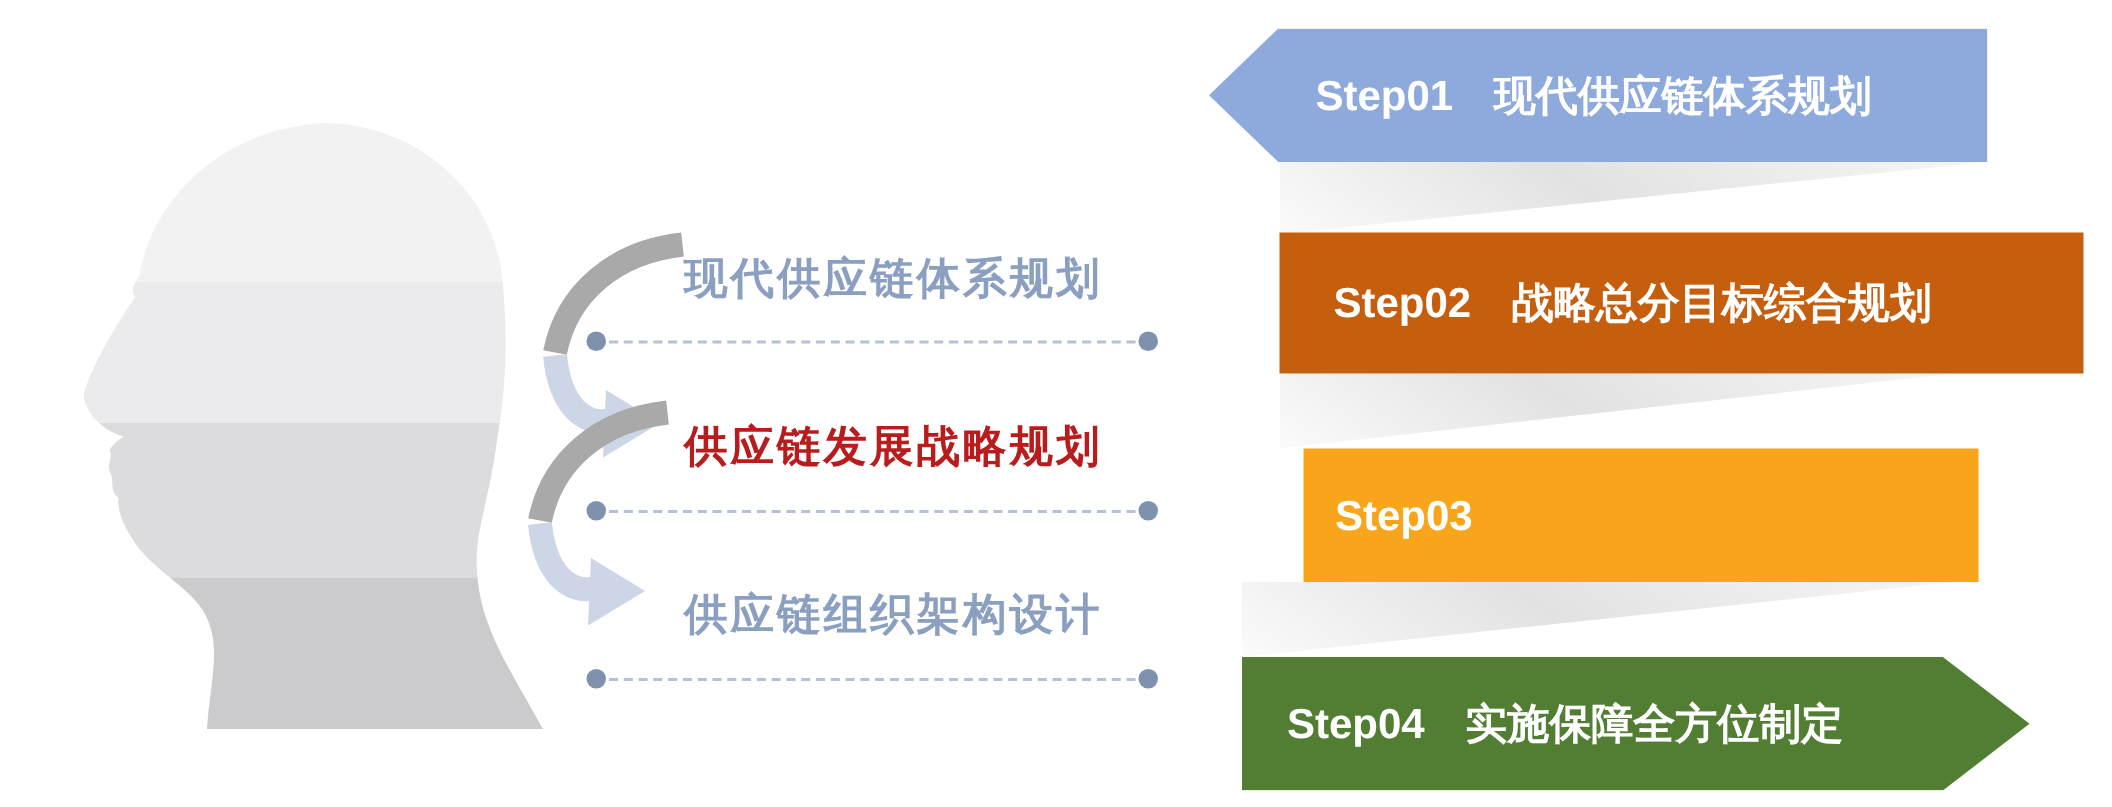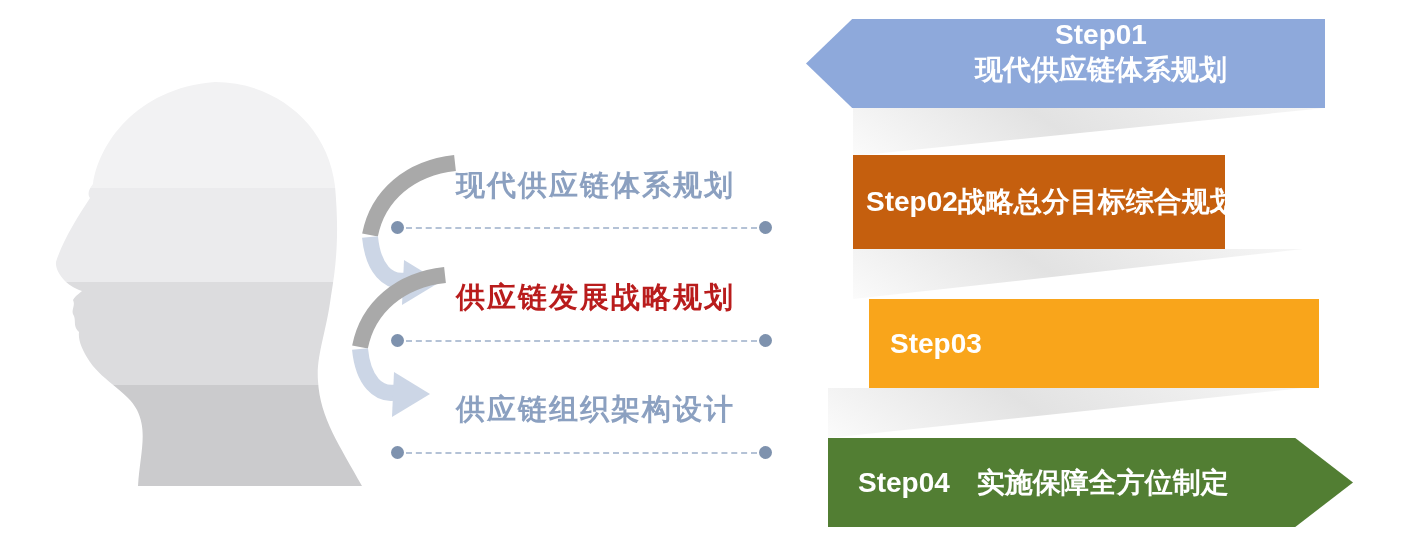--- a/index.html
+++ b/index.html
@@ -24,21 +24,21 @@
   
   .banner{
     position:absolute;display:flex;align-items:center;color:#ffffff;
     font-weight:bold;font-size:28px;white-space:nowrap;
   }
   .banner .gap{display:inline-block;width:27px;}
   .shape-arrow-left{clip-path:polygon(8.9% 0, 100% 0, 100% 100%, 8.9% 100%, 0 50%);}
   .shape-rect{}
   .shape-arrow-right{clip-path:polygon(0 0, 89% 0, 100% 50%, 89% 100%, 0 100%);}
   #step1{left:806px;top:19px;width:519px;height:89px;padding-left:71px;box-sizing:border-box;}
-  #step2{left:853px;top:155px;width:372px;height:94px;padding-left:13px;box-sizing:border-box;}
+  #step2{left:853px;top:155px;width:536px;height:94px;padding-left:36px;box-sizing:border-box;}
   #step3{left:853px;top:299px;width:450px;height:89px;padding-left:21px;box-sizing:border-box;margin-left:16px;}
   #step4{left:828px;top:438px;width:525px;height:89px;padding-left:30px;box-sizing:border-box;}
 
   
   .fold{
     position:absolute;
     clip-path:polygon(0 0, 100% 0, 0 100%);
     background:linear-gradient(215deg,#f6f6f6 0%,#e2e2e2 55%,#fbfbfb 100%);
   }
   #fold1{left:853px;top:108px;width:472px;height:48px;}
@@ -106,21 +106,21 @@
   <div class="dotline" style="top:446px;">
     <span class="dot" style="background-color: rgb(126, 146, 174);"></span>
     <span class="dash"></span>
     <span class="dot" style="background-color: rgb(126, 146, 174);"></span>
   </div>
 
   <div class="fold" id="fold1"></div>
   <div class="fold" id="fold2"></div>
   <div class="fold" id="fold3"></div>
 
-  <div class="banner shape-arrow-left" id="step1" style="background-color: rgb(142, 169, 219); flex-direction: column;">
+  <div class="banner shape-arrow-left" id="step1" style="background-color: rgb(142, 169, 219);">
     <span>Step01</span>
     <span class="gap"></span>
     <span>现代供应链体系规划</span>
   </div>
 
   <div class="banner shape-rect" id="step2" style="background-color: rgb(197, 95, 14);">
     <span>Step02</span>
     <span class="gap"></span>
     <span>战略总分目标综合规划</span>
   </div>

